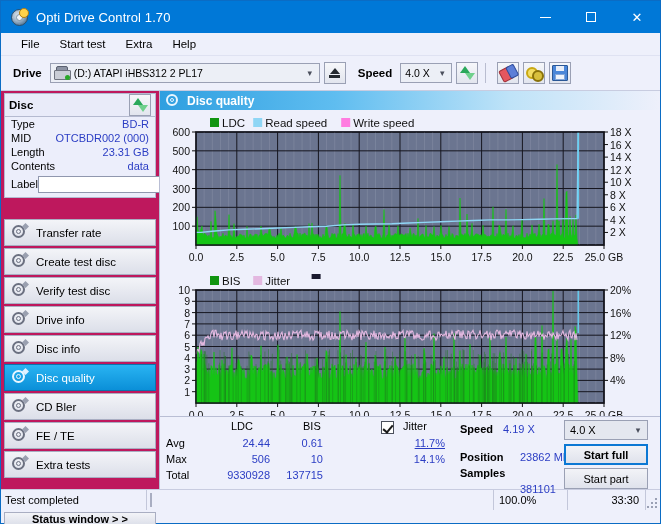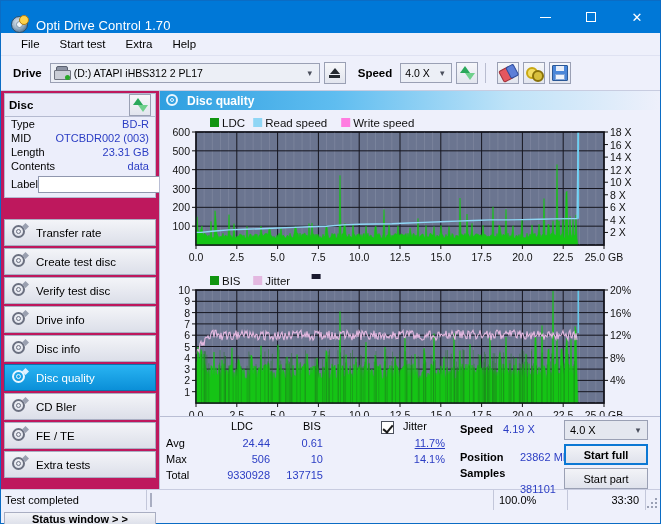--- a/index.html
+++ b/index.html
@@ -5,21 +5,21 @@
   html,body{margin:0;padding:0;}
   body{
     width:661px;height:524px;overflow:hidden;
     font-family:"Liberation Sans","DejaVu Sans",sans-serif;
     font-size:11px;color:#000;background:#f0f0f0;
   }
   .app{position:relative;width:661px;height:524px;box-sizing:border-box;
        border:1px solid #0b6cc4;background:#eef0fb;}
 
   
-  .titlebar{height:32px;background:#0078d7;display:flex;align-items:flex-end;}
+  .titlebar{height:32px;background:#0078d7;display:flex;align-items:center;}
   .title-icon{width:18px;height:18px;margin-left:9px;margin-right:8px;position:relative;flex:none;}
   .title-icon .disc{position:absolute;left:1px;top:1px;width:15px;height:15px;border-radius:50%;
       background:radial-gradient(circle at 40% 35%,#dfe7ef 0%,#9fb4c8 45%,#5d7f9c 75%,#40607d 100%);
       border:1px solid #2e4f6b;}
   .title-icon .hub{position:absolute;left:6px;top:6px;width:5px;height:5px;border-radius:50%;
       background:#f2f6fa;border:1px solid #7b93a8;}
   .title-icon .glint{position:absolute;left:9px;top:0px;width:8px;height:8px;border-radius:50%;
       background:#ffd24a;border:1px solid #b07c12;}
   .title-text{color:#fff;font-size:13px;letter-spacing:.1px;}
   .win-btns{margin-left:auto;display:flex;height:32px;}
@@ -251,21 +251,21 @@
                 <i class="a2"></i>
               </div>
           </div>
         </div>
         <div class="dp-row">
           <span class="k">Type</span>
           <span class="v">BD-R</span>
         </div>
         <div class="dp-row">
           <span class="k">MID</span>
-          <span class="v">OTCBDR002 (003)</span>
+          <span class="v">OTCBDR002 (000)</span>
         </div>
         <div class="dp-row">
           <span class="k">Length</span>
           <span class="v">23.31 GB</span>
         </div>
         <div class="dp-row">
           <span class="k">Contents</span>
           <span class="v">data</span>
         </div>
         <div class="label-row">

